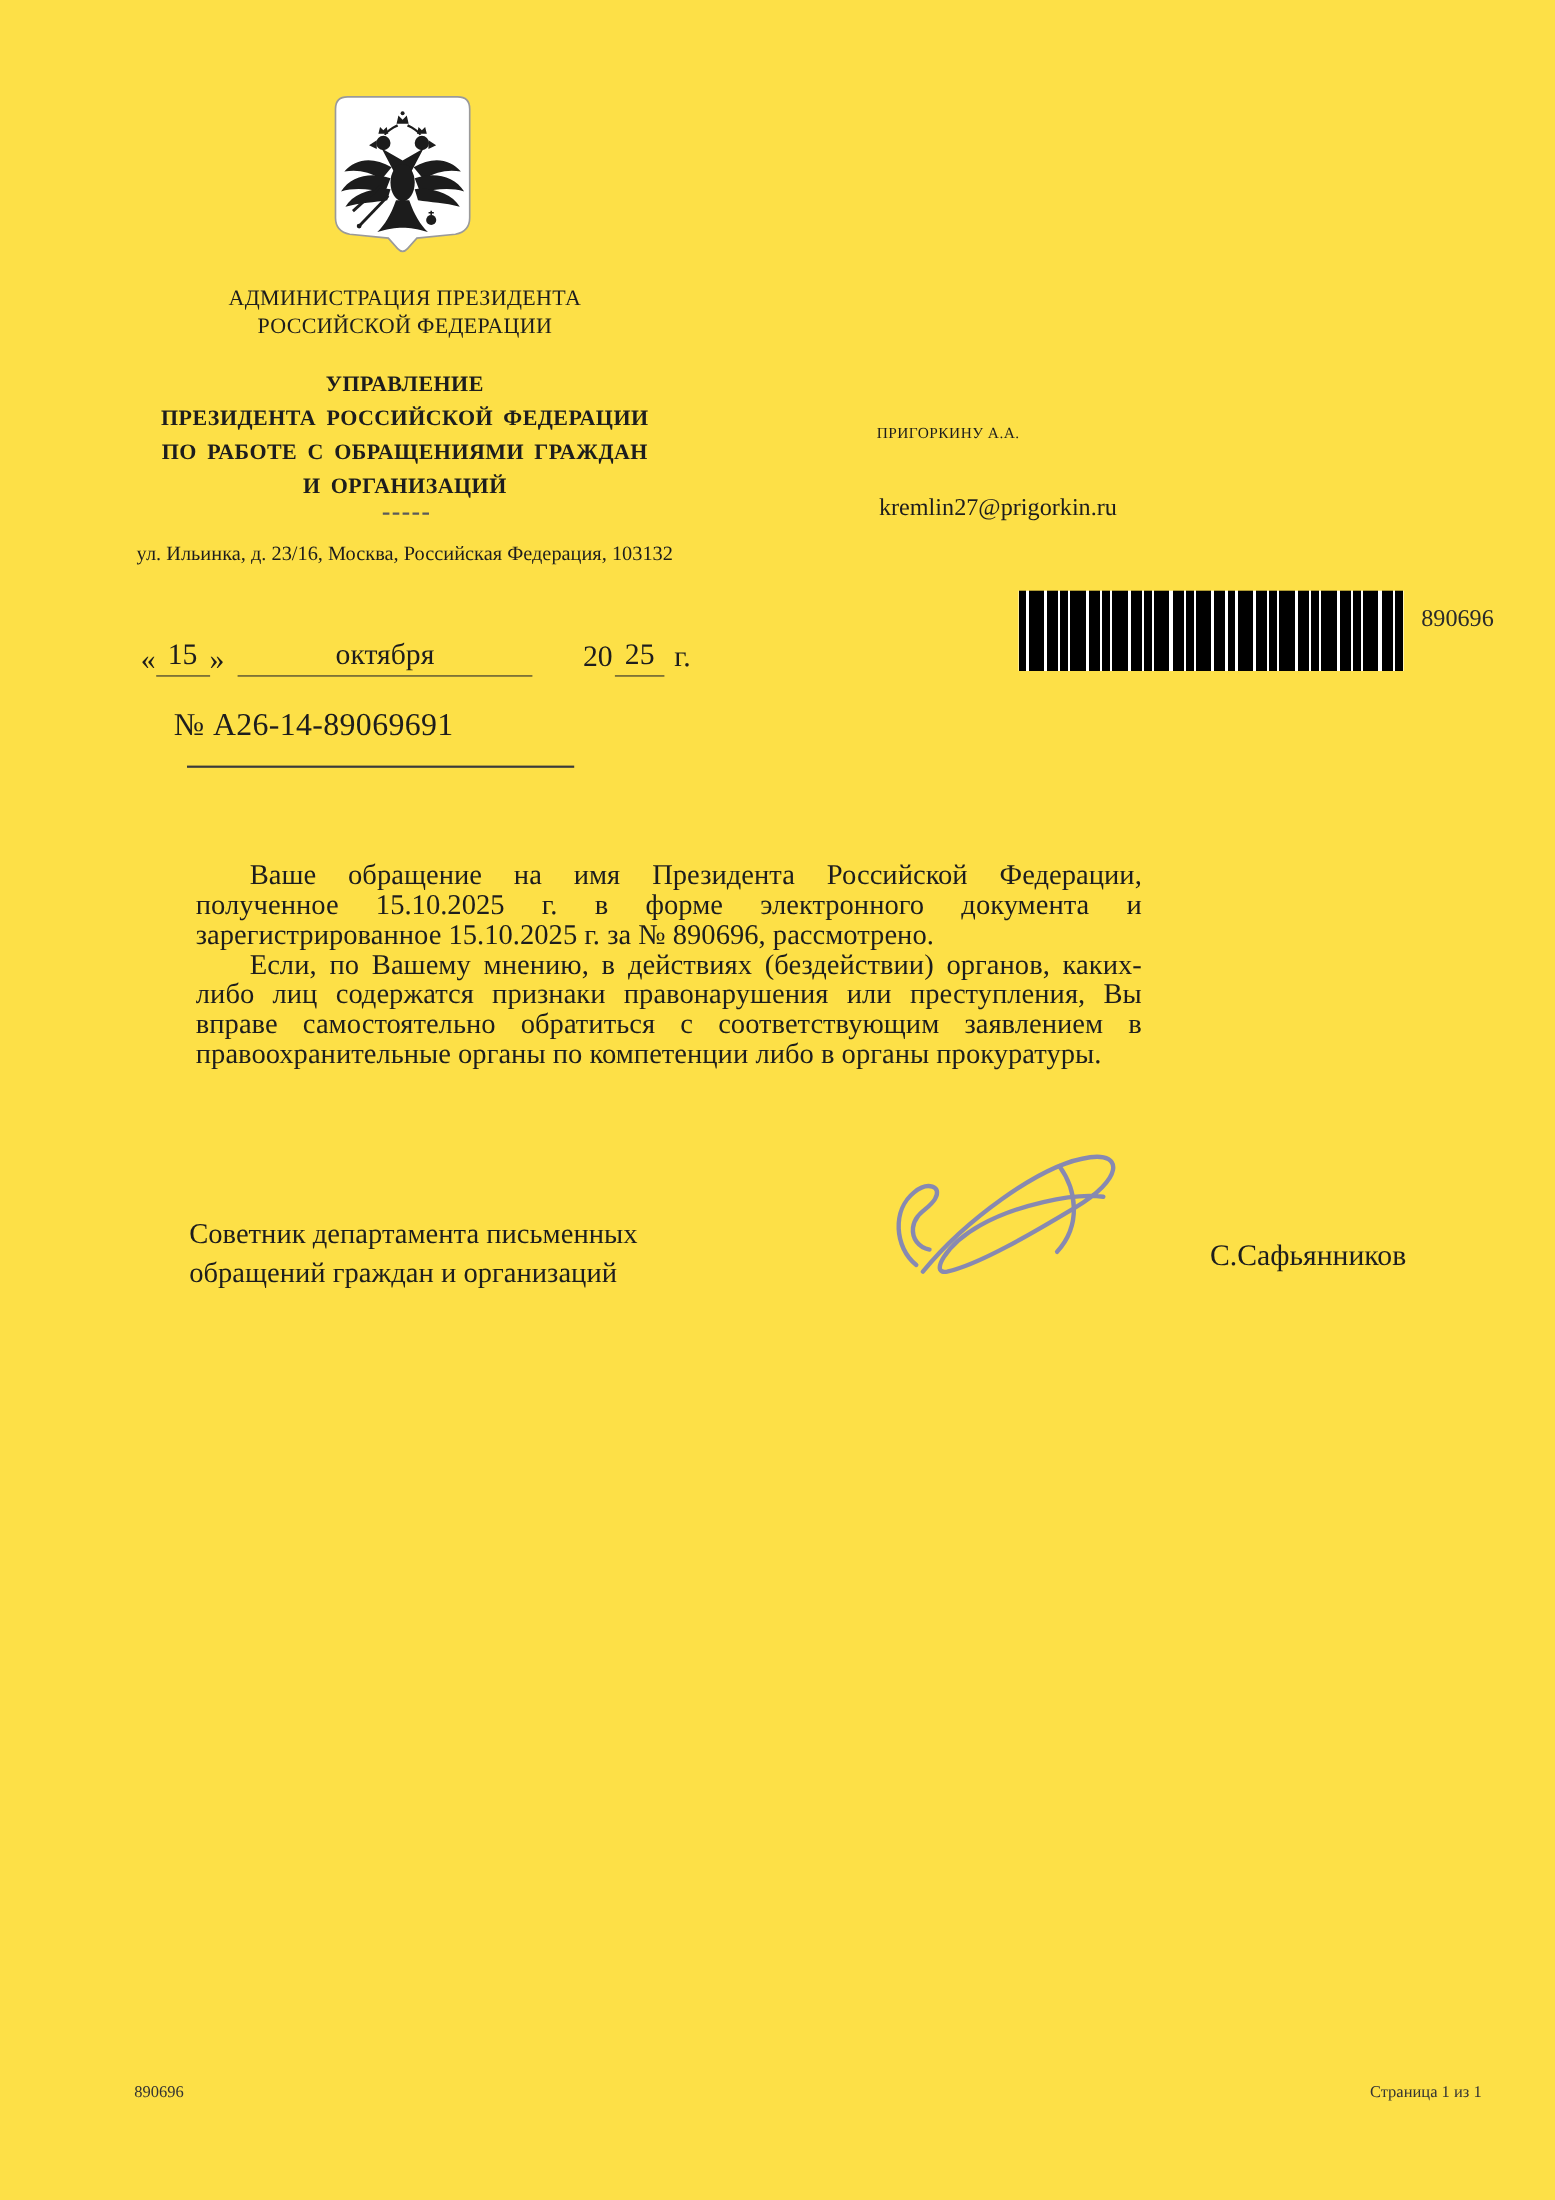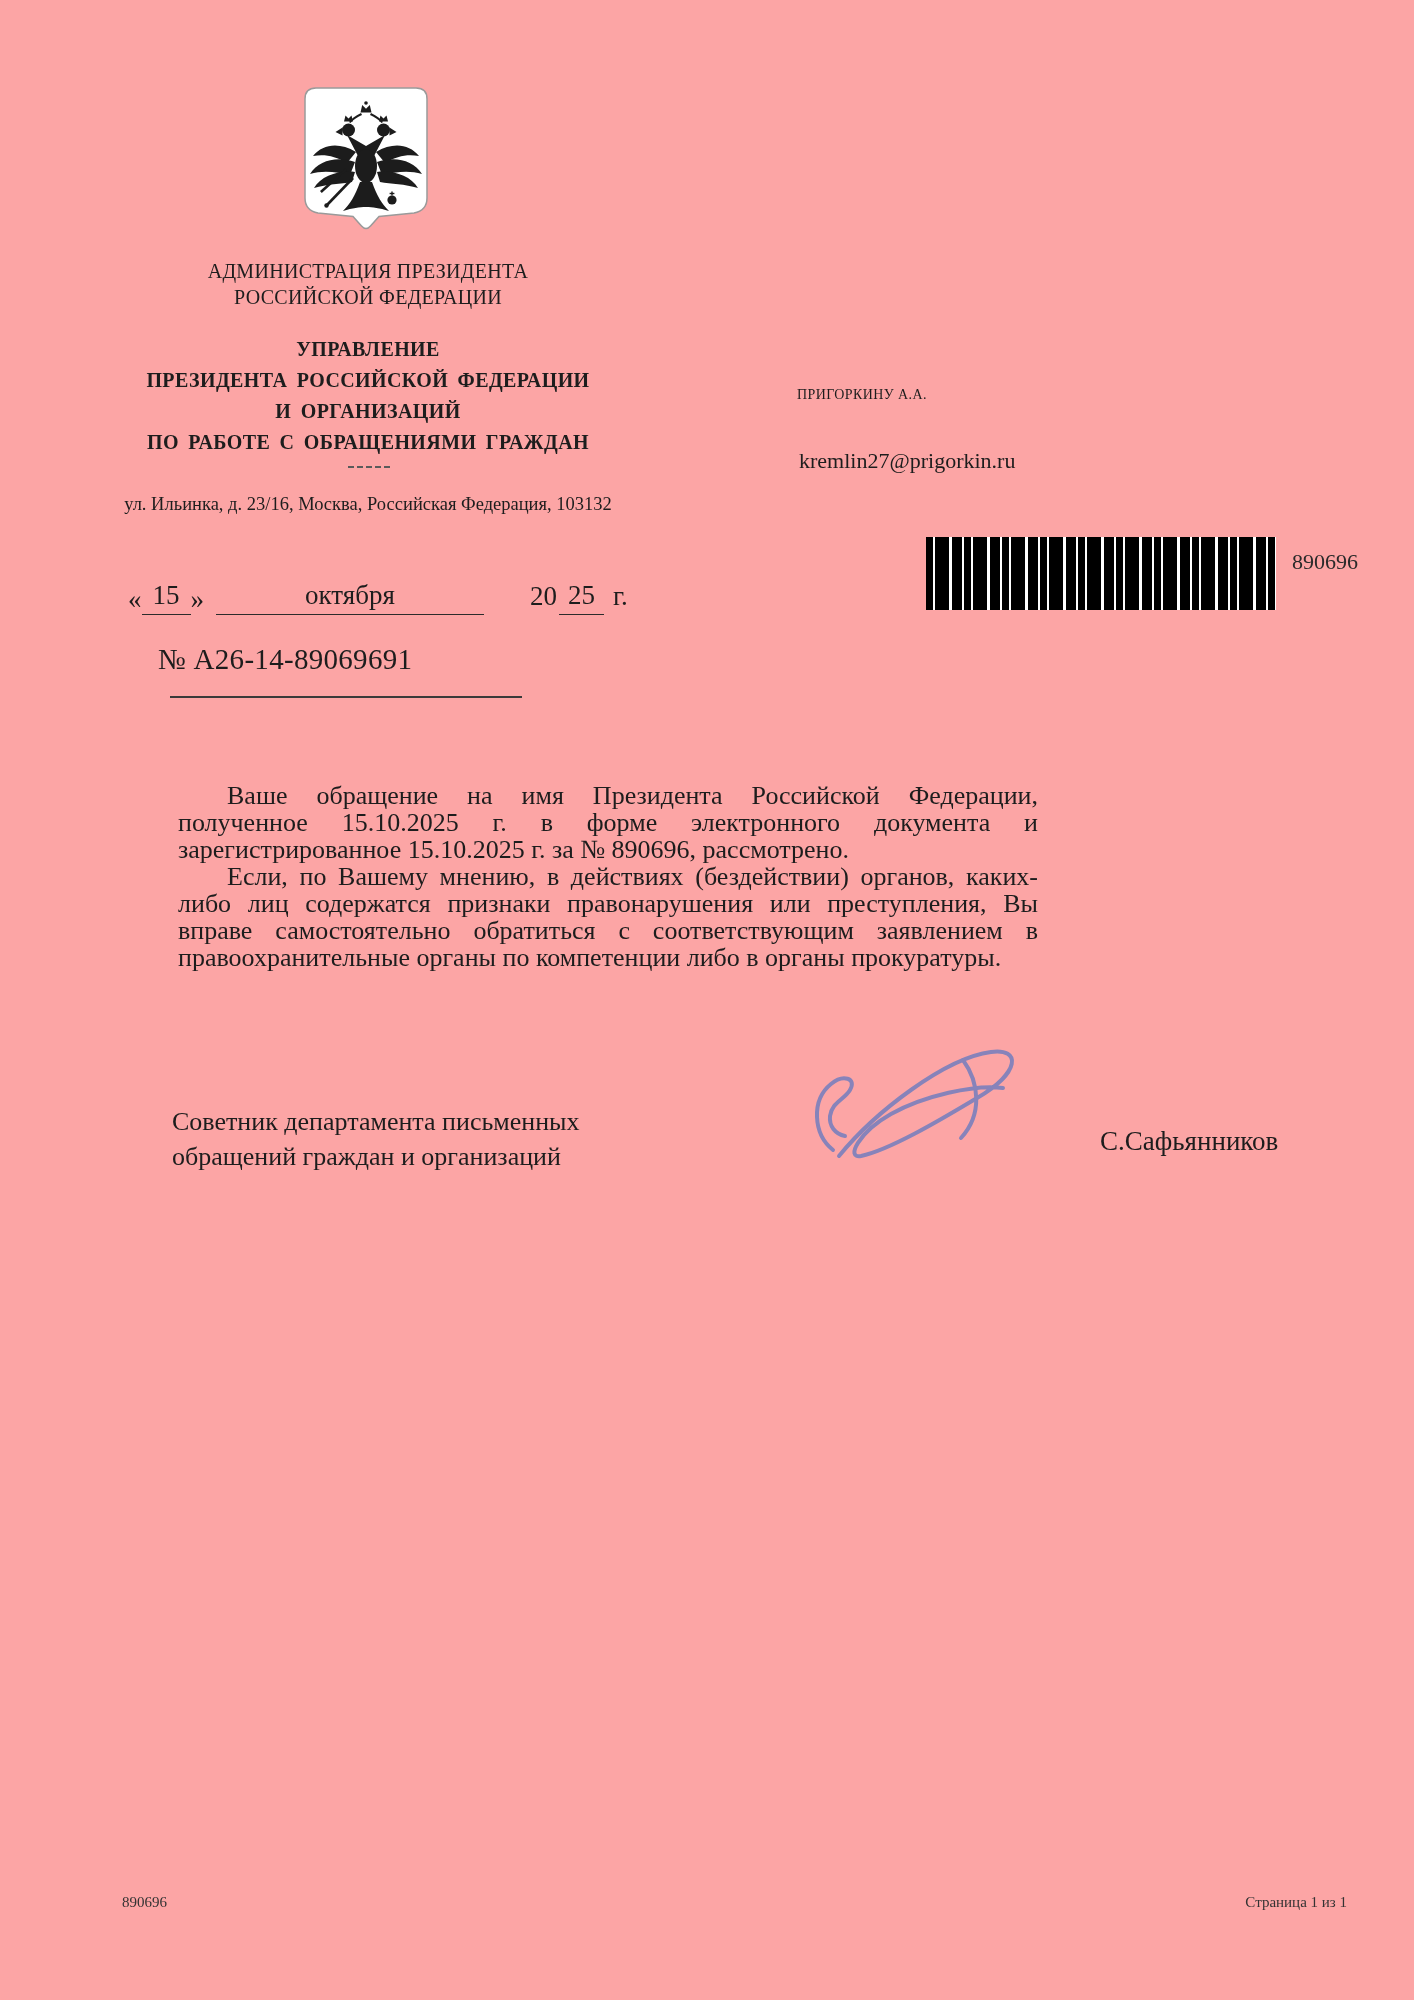--- a/index.html
+++ b/index.html
@@ -1,20 +1,20 @@
 <!DOCTYPE html>
 <html><head>
 <meta charset="utf-8">
 <style>
   html,body { margin:0; padding:0; background:#e9e9e9; }
   .page {
     position:relative;
     width:1414px; height:2000px;
     margin:0 auto;
-    background:#fca5a5;
+    background:#fde047;
     font-family:"Liberation Serif", serif;
     color:#1d1d1d;
     overflow:hidden;
   }
   
   .emblem-box { position:absolute; left:303px; top:86px; width:126px; height:151px; }
   .org-block {
     position:absolute; left:88px; top:258px; width:560px;
     text-align:center; font-size:20px; line-height:26px; letter-spacing:0.3px;
   }
@@ -122,22 +122,22 @@
   </div>
 
   <div class="org-block">
     <div>АДМИНИСТРАЦИЯ ПРЕЗИДЕНТА</div>
     <div>РОССИЙСКОЙ ФЕДЕРАЦИИ</div>
   </div>
 
   <div class="dept-block">
     <div>УПРАВЛЕНИЕ</div>
     <div>ПРЕЗИДЕНТА РОССИЙСКОЙ ФЕДЕРАЦИИ</div>
+    <div>ПО РАБОТЕ С ОБРАЩЕНИЯМИ ГРАЖДАН</div>
     <div>И ОРГАНИЗАЦИЙ</div>
-    <div>ПО РАБОТЕ С ОБРАЩЕНИЯМИ ГРАЖДАН</div>
   </div>
 
   <div class="sep-dashes"></div>
 
   <div class="address-line">ул. Ильинка, д. 23/16, Москва, Российская Федерация, 103132</div>
 
   <div class="recipient-name">ПРИГОРКИНУ А.А.</div>
   <div class="recipient-email">kremlin27@prigorkin.ru</div>
 
   <div class="barcode"></div>

